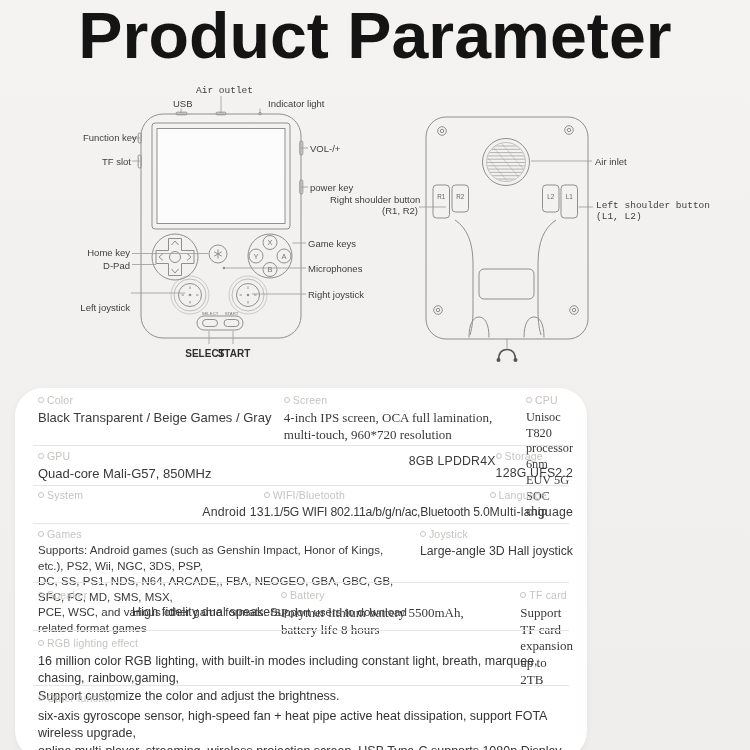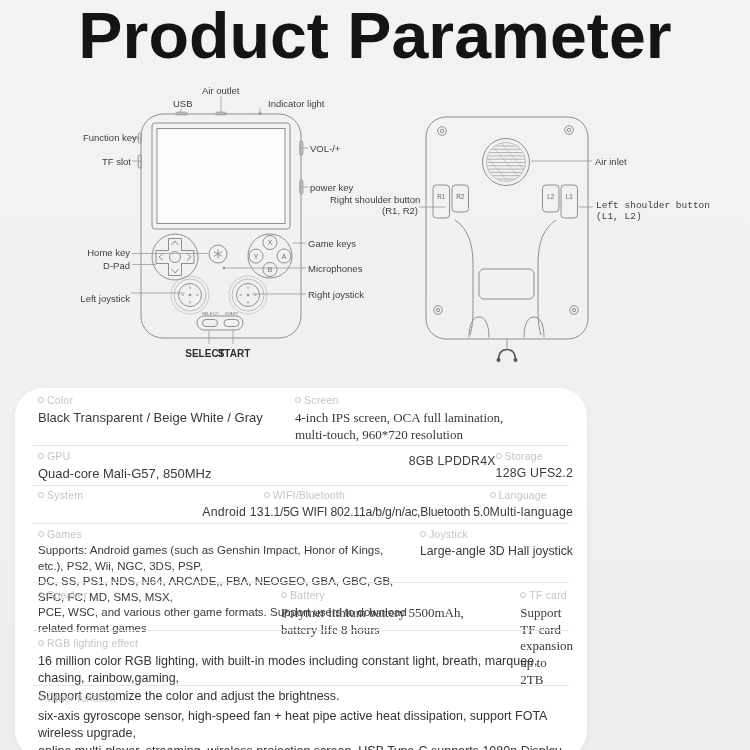--- a/index.html
+++ b/index.html
@@ -201,49 +201,54 @@
       <text x="231.5" y="231.5" font-size="4.3">START</text>
       <text x="441.2" y="116" font-size="6.3" fill="#666">R1</text>
       <text x="460.2" y="116" font-size="6.3" fill="#666">R2</text>
       <text x="550.7" y="116" font-size="6.3" fill="#666">L2</text>
       <text x="569.2" y="116" font-size="6.3" fill="#666">L1</text>
       <text x="205" y="274" font-size="10" font-weight="600" fill="#2f2f2f">SELECT</text>
       <text x="234" y="274" font-size="10" font-weight="600" fill="#2f2f2f">START</text>
     </g>
   </svg>
 
-  <div class="lbl" style="left:202px;top:2px;">Air outlet</div>
+  <div class="lbl" style="left:196px;top:2px;font-family:Liberation Mono, monospace;">Air outlet</div>
   <div class="lbl" style="left:173px;top:15px;">USB</div>
   <div class="lbl" style="left:233px;top:15px;margin-left:35px;">Indicator light</div>
   <div class="lbl r" style="left:83px;width:48px;top:49px;">Function key</div>
   <div class="lbl r" style="left:83px;width:48px;top:72.5px;">TF slot</div>
   <div class="lbl" style="left:310px;top:60px;">VOL-/+</div>
   <div class="lbl" style="left:310px;top:99px;">power key</div>
   <div class="lbl r" style="left:330px;width:88px;top:111px;"><span>Right shoulder button</span><br><span>(R1, R2)</span></div>
   <div class="lbl r" style="left:83px;width:47px;top:164px;">Home key</div>
   <div class="lbl r" style="left:83px;width:47px;top:176.5px;">D-Pad</div>
-  <div class="lbl r" style="left:78px;width:52px;top:210px;text-align:right;">Left joystick</div>
+  <div class="lbl r" style="left:78px;width:52px;top:219px;text-align:right;">Left joystick</div>
   <div class="lbl" style="left:308px;top:155px;">Game keys</div>
   <div class="lbl" style="left:308px;top:180px;">Microphones</div>
   <div class="lbl" style="left:308px;top:206px;">Right joystick</div>
   <div class="lbl" style="left:595px;top:72.5px;">Air inlet</div>
   <div class="lbl" style="left:596px;top:117px;font-family:Liberation Mono, monospace;"><span>Left shoulder button</span><br><span>(L1, L2)</span></div>
 </div>
 
 <div class="card">
 
   <div class="row sep" style="height:58px">
     <div class="cell c1">
       <div class="spec-label"><span class="ring"></span><span>Color</span></div>
-      <div class="spec-value">Black Transparent / Beige White / Gray</div>
+      <div class="spec-value">Black Transparent / Beige Games / Gray</div>
     </div>
     <div class="cell c2">
       <div class="spec-label"><span class="ring"></span><span>Screen</span></div>
       <div class="spec-value pre">4-inch IPS screen, OCA full lamination,
 multi-touch, 960*720 resolution</div>
+    </div>
+    <div class="cell c3">
+      <div class="spec-label"><span class="ring"></span><span>CPU</span></div>
+      <div class="spec-value pre small">Unisoc T820 processor
+6nm EUV 5G SOC chip</div>
     </div>
   </div>
 
   <div class="row sep" style="height:40px">
     <div class="cell c1" style="padding-top:4px">
       <div class="spec-label"><span class="ring"></span><span>GPU</span></div>
       <div class="spec-value nowrap">Quad-core Mali-G57, 850MHz</div>
     </div>
     <div class="cell c2" style="padding-top:4px">
       <div class="spec-value monoish nowrap">8GB LPDDR4X</div>
@@ -278,20 +283,21 @@
     </div>
     <div class="cell c3" style="padding-top:4px;margin-left:10px">
       <div class="spec-label"><span class="ring"></span><span>Joystick</span></div>
       <div class="spec-value nowrap" style="font-size:12.3px">Large-angle 3D Hall joystick</div>
     </div>
   </div>
 
   <div class="row sep" style="height:48px">
     <div class="cell c1">
       <div class="spec-label"><span class="ring"></span><span>Speaker</span></div>
+      <div class="spec-value monoish nowrap">High fidelity dual speakers</div>
     </div>
     <div class="cell c2">
       <div class="spec-label"><span class="ring"></span><span>Battery</span></div>
       <div class="spec-value pre">Polymer lithium battery 5500mAh,
 battery life 8 hours</div>
     </div>
     <div class="cell c3">
       <div class="spec-label"><span class="ring"></span><span>TF card</span></div>
       <div class="spec-value pre">Support TF card expansion
 up to 2TB</div>

